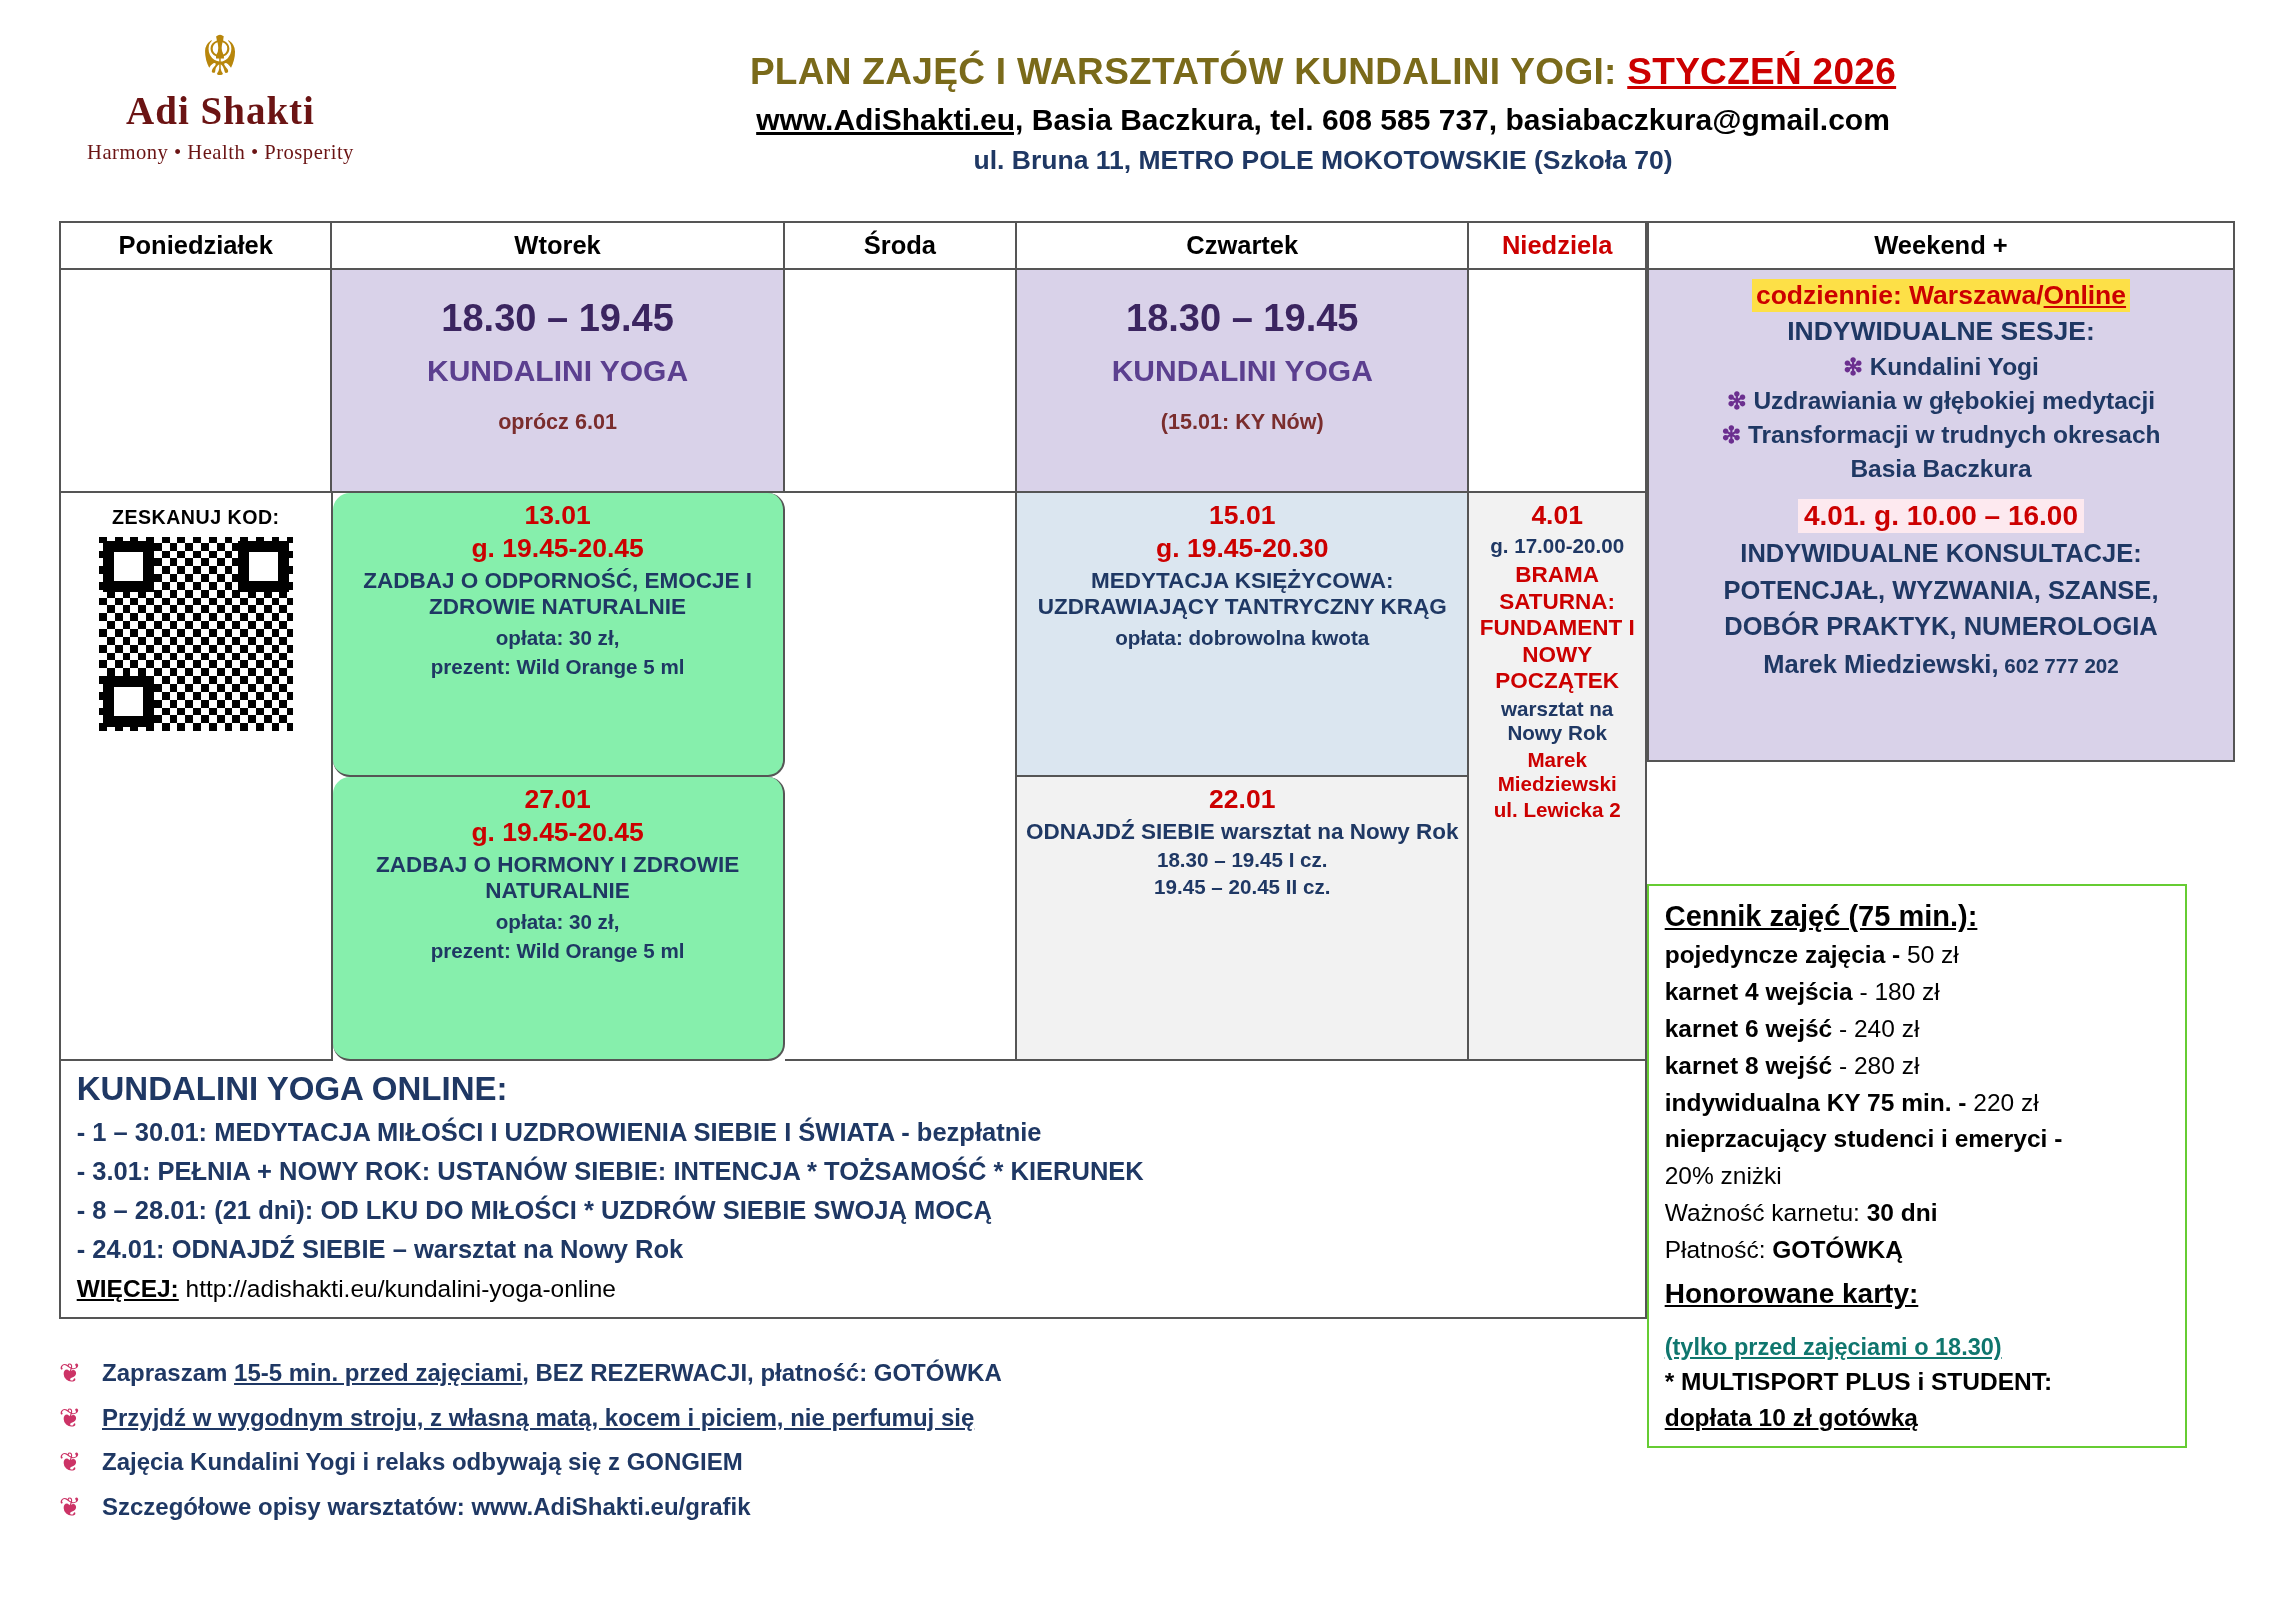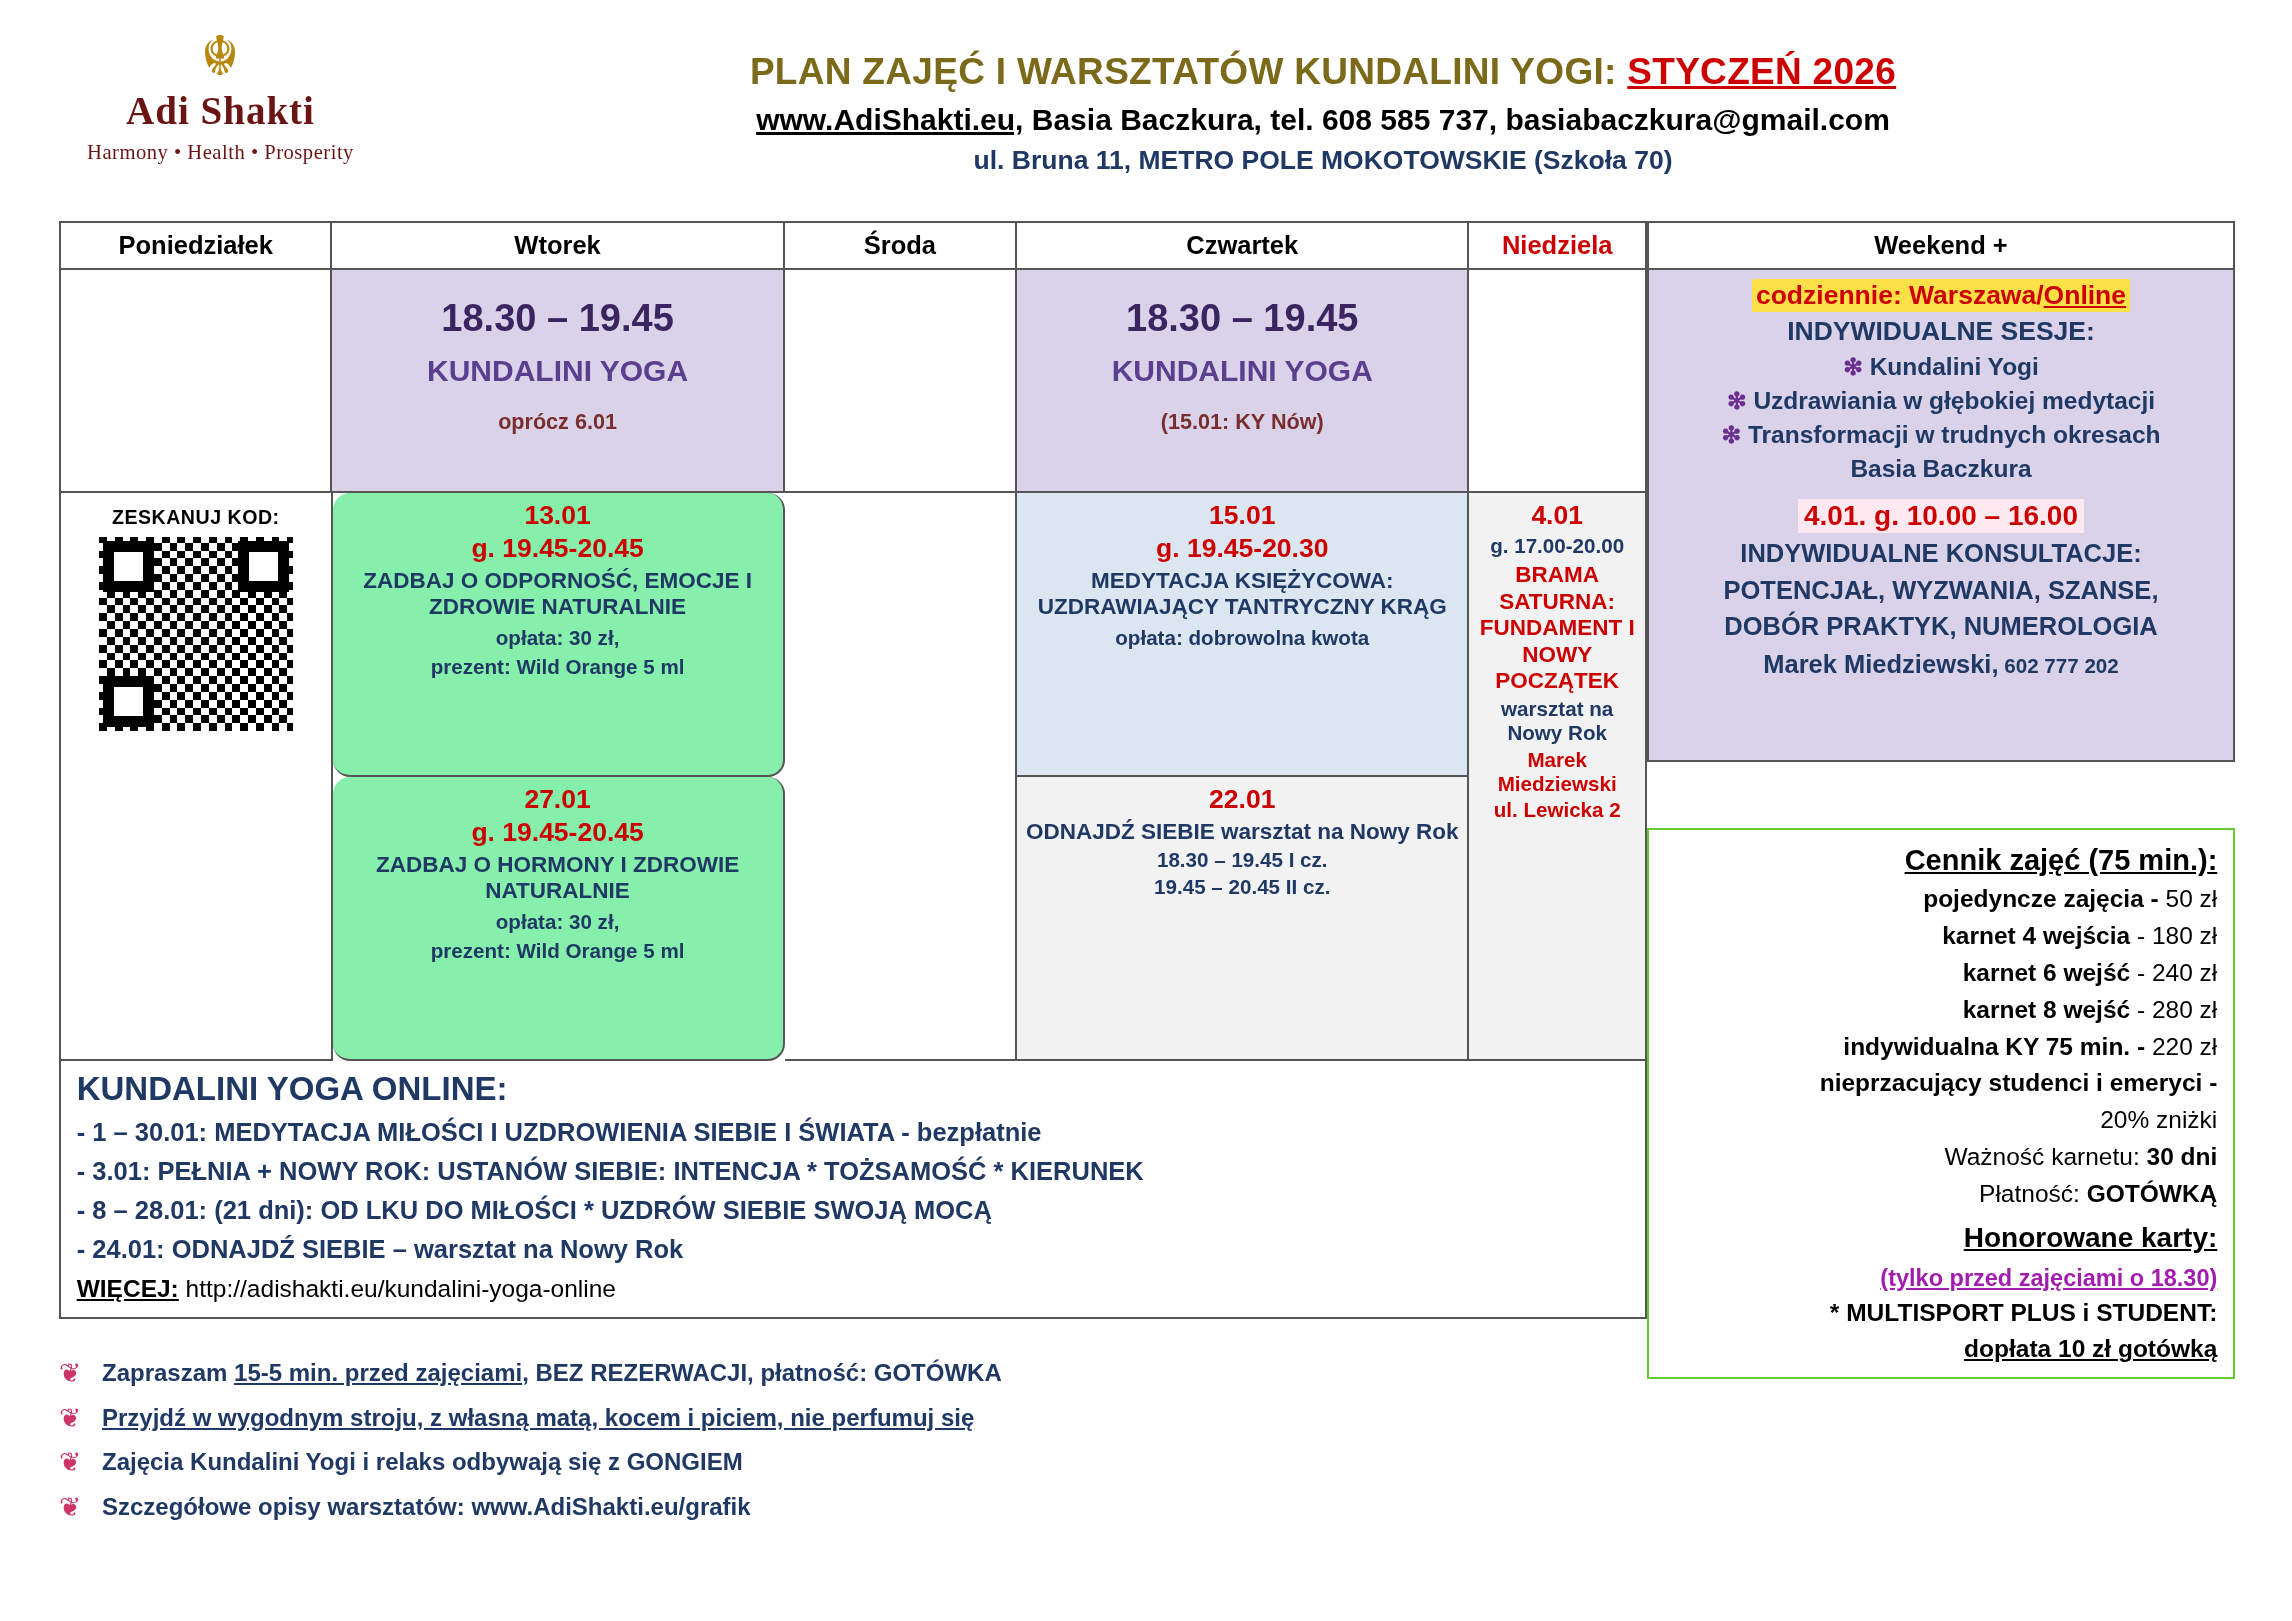--- a/index.html
+++ b/index.html
@@ -341,26 +341,25 @@
     font-size: 25.5px;
     font-weight: bold;
     color: #1f3864;
     margin-top: 7.8px;
   }
   .rb-person .small { font-size: 20.6px; font-weight: bold; }
 
   .price-box {
     position: absolute;
     left: 1647px;
-    top: 828px;
-    width: 588px;
+    top: 884px;
+    width: 540px;
     border: 2.9px solid #66cc33;
     box-sizing: border-box;
     padding: 13.7px 15.7px;
-    text-align: right;
   }
   .price-h {
     font-size: 29px;
     font-weight: bold;
     text-decoration: underline;
   }
   .price-h .colon { text-decoration: none; }
   .price-li {
     font-size: 24.5px;
     margin-top: 8.8px;
@@ -368,23 +367,23 @@
   .price-li b { font-weight: bold; }
   .price-h2 {
     font-size: 28px;
     font-weight: bold;
     text-decoration: underline;
     margin-top: 13.7px;
   }
   .price-red {
     font-size: 23.5px;
     font-weight: bold;
-    color: #a21caf;
+    color: #0f766e;
     text-decoration: underline;
-    margin-top: 11px;
+    margin-top: 24px;
   }
   .price-li2 {
     font-size: 24.5px;
     font-weight: bold;
     margin-top: 7.8px;
   }
   .price-li2 .u { text-decoration: underline; }
 
   
   .footer {

